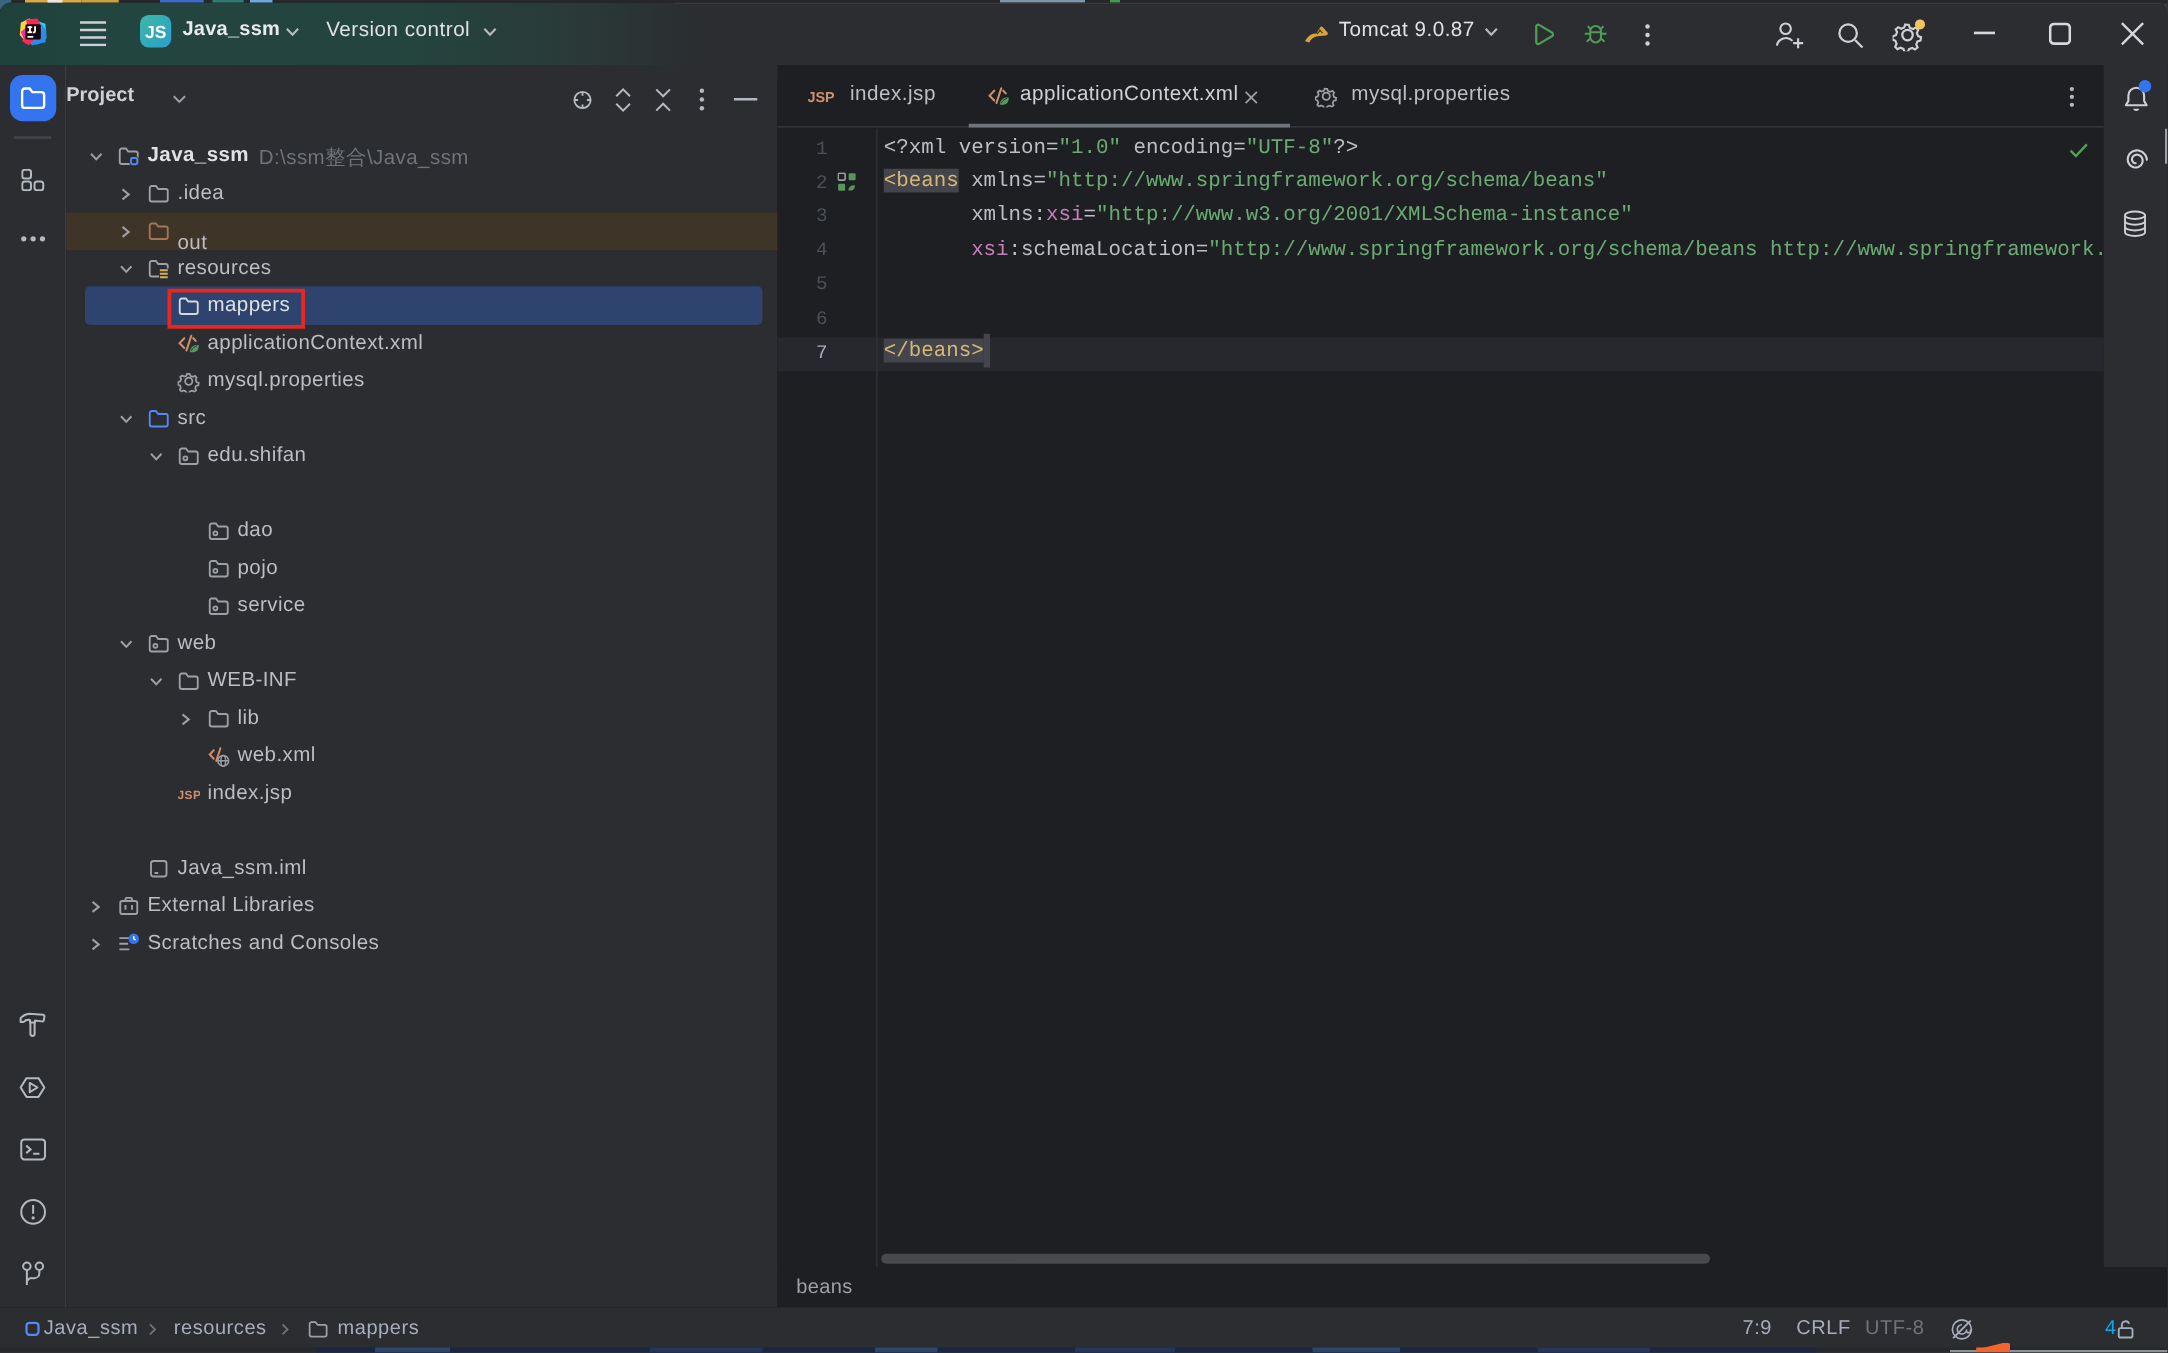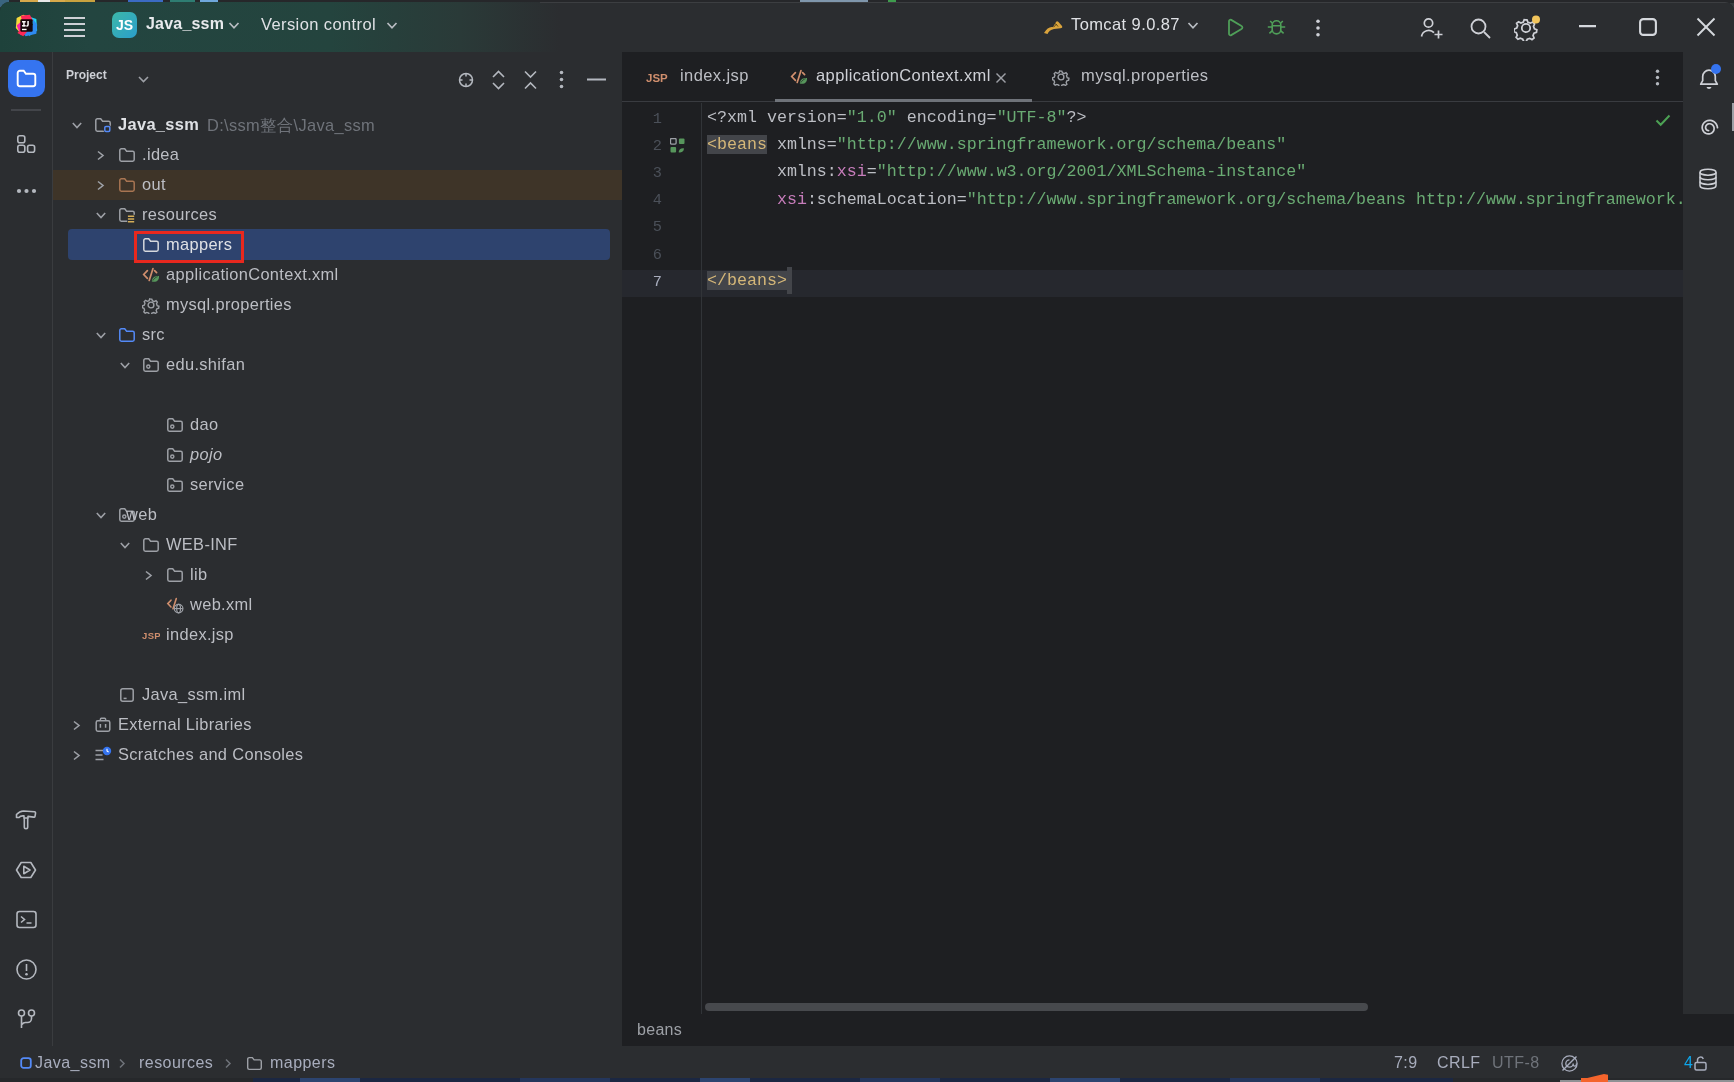--- a/index.html
+++ b/index.html
@@ -292,21 +292,21 @@
     <svg class="abs" style="left:15px;top:956px" width="23" height="23" viewBox="0 0 23 23">
       <g fill="none" stroke="#B4B8BF" stroke-width="1.6">
         <circle cx="6.5" cy="5" r="3"></circle>
         <circle cx="16.5" cy="5" r="3"></circle>
         <path d="M6.5 8 v12 M16.5 8 v2.5 a4 4 0 0 1 -4 4 h-2 a4 4 0 0 0 -3.5 2"></path>
       </g>
     </svg>
   </div>
   <div class="abs" id="projpanel">
 
-    <div class="abs" style="left:13px;top:16px;color:#CED0D6;font-size:12px;font-weight:bold;">Project</div>
+    <div class="abs" style="left:0;top:16px;color:#CED0D6;font-size:16px;font-weight:bold;">Project</div>
     <svg class="abs" style="left:84px;top:23px" width="13" height="9" viewBox="0 0 13 9">
         <path d="M2 2 L6.5 6.5 L11 2" fill="none" stroke="#9DA0A6" stroke-width="1.6"></path>
       </svg>
     <svg class="abs" style="left:404px;top:19px" width="18" height="18" viewBox="0 0 18 18">
       <g fill="none" stroke="#B4B8BF" stroke-width="1.5">
         <circle cx="9" cy="9" r="6.5"></circle>
           <path d="M9 2.5 v3 M9 12.5 v3 M2.5 9 h3 M12.5 9 h3"></path>
       </g>
     </svg>
     <svg class="abs" style="left:438px;top:18px" width="15" height="20" viewBox="0 0 15 20">
@@ -351,21 +351,21 @@
           <span class="abs" style="left:89px;top:5px;">.idea</span>
         </div>
       <div class="abs" style="left:0;top:60px;width:569px;height:30px;">
           <div class="abs" style="left:0;top:0;width:569px;height:30px;background:#3E3428;"></div>
           <svg class="abs" style="left:42px;top:10px" width="11" height="11" viewBox="0 0 11 11">
             <path d="M3 1.5 L8 5.5 L3 9.5" fill="none" stroke="#9DA0A6" stroke-width="1.6"></path>
           </svg>
           <svg class="abs ic-folder_out" style="left:65px;top:6px" width="18" height="18" viewBox="0 0 18 18">
             <use href="#i_folder_out"></use>
           </svg>
-          <span class="abs" style="left:89px;top:5px;">out</span>
+          <span class="abs" style="left:89px;top:15px;">out</span>
         </div>
       <div class="abs" style="left:0;top:90px;width:569px;height:30px;">
           <svg class="abs" style="left:42px;top:11px" width="12" height="9" viewBox="0 0 12 9">
             <path d="M1.8 2 L6 6.5 L10.2 2" fill="none" stroke="#9DA0A6" stroke-width="1.6"></path>
           </svg>
           <svg class="abs ic-folder_res" style="left:65px;top:6px" width="18" height="18" viewBox="0 0 18 18">
             <use href="#i_folder_res"></use>
           </svg>
           <span class="abs" style="left:89px;top:5px;">resources</span>
         </div>
@@ -406,40 +406,40 @@
             <use href="#i_pkg"></use>
           </svg>
           <span class="abs" style="left:113px;top:5px;">edu.shifan</span>
         </div>
       <div class="abs" style="left:0;top:300px;width:569px;height:30px;">
           <svg class="abs ic-pkg" style="left:113px;top:6px" width="18" height="18" viewBox="0 0 18 18">
             <use href="#i_pkg"></use>
           </svg>
           <span class="abs" style="left:137px;top:5px;">dao</span>
         </div>
-      <div class="abs" style="left:0;top:330px;width:569px;height:30px;font-style:italic;">
+      <div class="abs" style="left:0;top:330px;width:569px;height:30px;">
           <svg class="abs ic-pkg" style="left:113px;top:6px" width="18" height="18" viewBox="0 0 18 18">
             <use href="#i_pkg"></use>
           </svg>
           <span class="abs" style="left:137px;top:5px;">pojo</span>
         </div>
       <div class="abs" style="left:0;top:360px;width:569px;height:30px;">
           <svg class="abs ic-pkg" style="left:113px;top:6px" width="18" height="18" viewBox="0 0 18 18">
             <use href="#i_pkg"></use>
           </svg>
           <span class="abs" style="left:137px;top:5px;">service</span>
         </div>
       <div class="abs" style="left:0;top:390px;width:569px;height:30px;">
           <svg class="abs" style="left:42px;top:11px" width="12" height="9" viewBox="0 0 12 9">
             <path d="M1.8 2 L6 6.5 L10.2 2" fill="none" stroke="#9DA0A6" stroke-width="1.6"></path>
           </svg>
           <svg class="abs ic-pkg" style="left:65px;top:6px" width="18" height="18" viewBox="0 0 18 18">
             <use href="#i_pkg"></use>
           </svg>
-          <span class="abs" style="left:73px;top:5px;text-align:center;">web</span>
+          <span class="abs" style="left:89px;top:5px;text-align:center;">web</span>
         </div>
       <div class="abs" style="left:0;top:420px;width:569px;height:30px;">
           <svg class="abs" style="left:66px;top:11px" width="12" height="9" viewBox="0 0 12 9">
             <path d="M1.8 2 L6 6.5 L10.2 2" fill="none" stroke="#9DA0A6" stroke-width="1.6"></path>
           </svg>
           <svg class="abs ic-folder" style="left:89px;top:6px" width="18" height="18" viewBox="0 0 18 18">
             <use href="#i_folder"></use>
           </svg>
           <span class="abs" style="left:113px;top:5px;">WEB-INF</span>
         </div>

